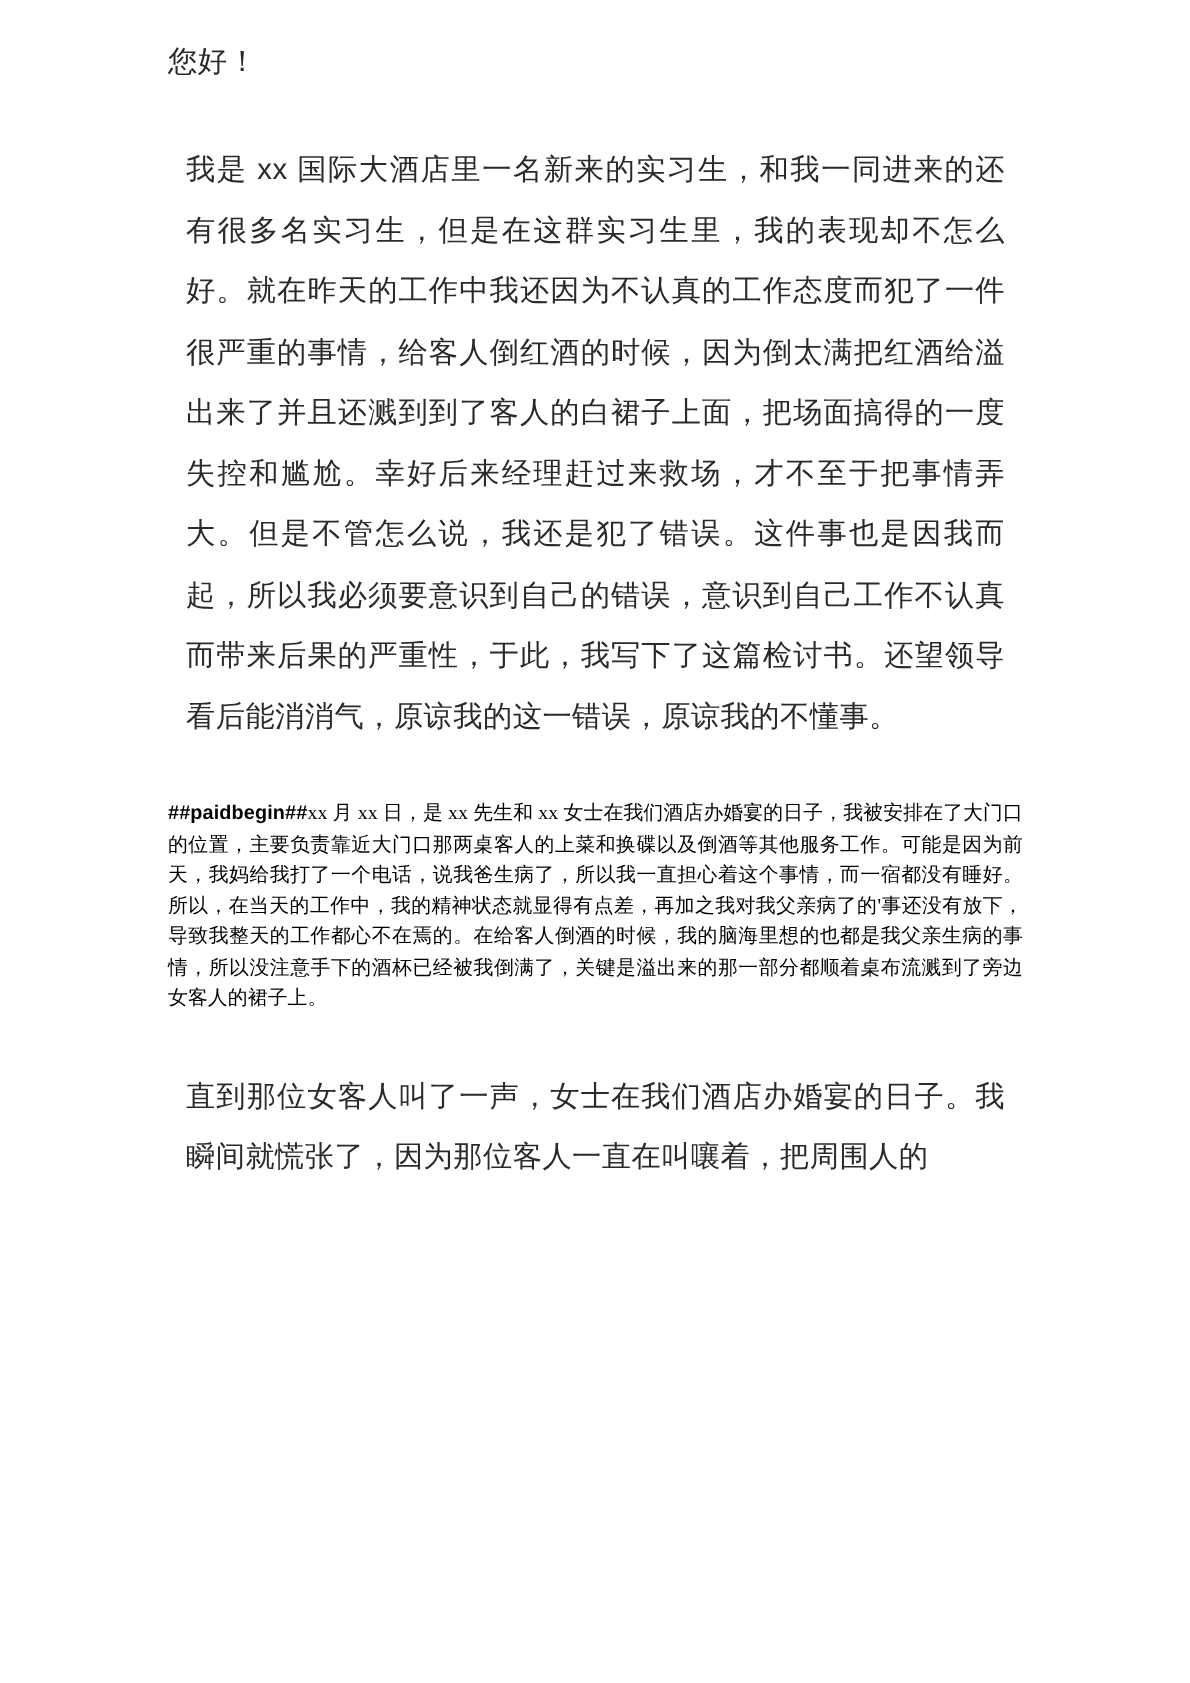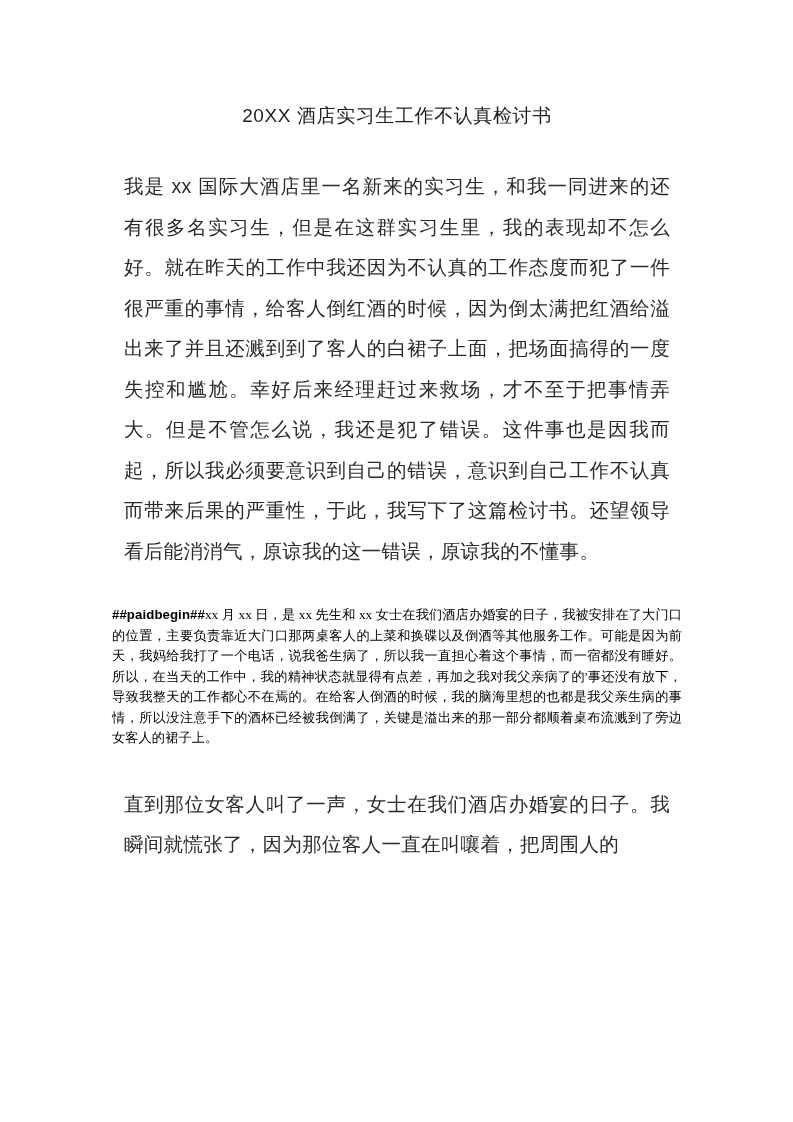--- a/index.html
+++ b/index.html
@@ -83,25 +83,23 @@
     font-weight: bold;
     font-family: "Liberation Sans", "DejaVu Sans", sans-serif;
   }
 </style>
 </head>
 <body>
 
 <div class="page">
   <div class="content">
 
-    <h1 class="doc-title">
-      <span>20XX</span><span> 酒店实习生工作不认真检讨书</span>
-    </h1>
 
 
+    <p class="greeting">您好！</p>
 
     <p class="body-para">我是 xx 国际大酒店里一名新来的实习生，和我一同进来的还有很多名实习生，但是在这群实习生里，我的表现却不怎么好。就在昨天的工作中我还因为不认真的工作态度而犯了一件很严重的事情，给客人倒红酒的时候，因为倒太满把红酒给溢出来了并且还溅到到了客人的白裙子上面，把场面搞得的一度失控和尴尬。幸好后来经理赶过来救场，才不至于把事情弄大。但是不管怎么说，我还是犯了错误。这件事也是因我而起，所以我必须要意识到自己的错误，意识到自己工作不认真而带来后果的严重性，于此，我写下了这篇检讨书。还望领导看后能消消气，原谅我的这一错误，原谅我的不懂事。</p>
 
     <p class="inserted-para"><span class="marker">##paidbegin##</span><span>xx 月 xx 日，是 xx 先生和 xx 女士在我们酒店办婚宴的日子，我被安排在了大门口的位置，主要负责靠近大门口那两桌客人的上菜和换碟以及倒酒等其他服务工作。可能是因为前天，我妈给我打了一个电话，说我爸生病了，所以我一直担心着这个事情，而一宿都没有睡好。所以，在当天的工作中，我的精神状态就显得有点差，再加之我对我父亲病了的'事还没有放下，导致我整天的工作都心不在焉的。在给客人倒酒的时候，我的脑海里想的也都是我父亲生病的事情，所以没注意手下的酒杯已经被我倒满了，关键是溢出来的那一部分都顺着桌布流溅到了旁边女客人的裙子上。</span></p>
 
     <p class="body-para tail">直到那位女客人叫了一声，女士在我们酒店办婚宴的日子。我瞬间就慌张了，因为那位客人一直在叫嚷着，把周围人的</p>
 
   </div>
 </div>
 

